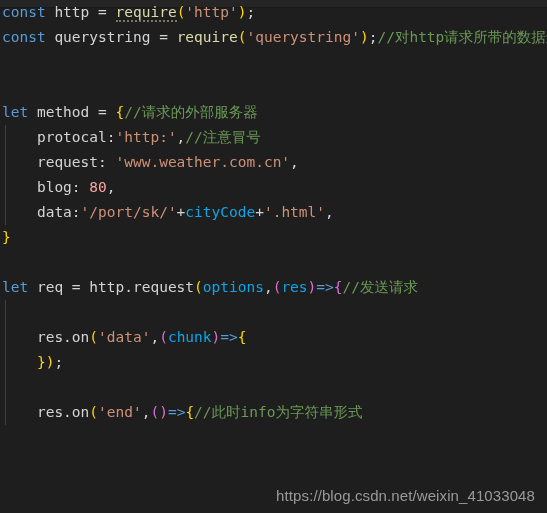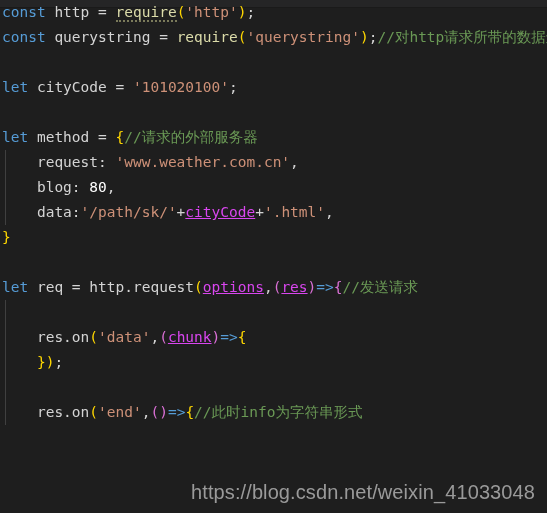--- a/index.html
+++ b/index.html
@@ -63,63 +63,63 @@
     background: #404040;
   }
   .guide.g1 { left: 5px; }
   .guide.g2 { left: 40px; }
 
   
   .kw       { color: #569cd6; }  
   .plain    { color: #d4d4d4; }  
   .fn       { color: #dcdcaa; }  
   .str      { color: #ce9178; }  
-  .num      { color: #ffffff; }  
+  .num      { color: #fca5a5; }  
   .com      { color: #6a9955; }  
-  .var      { color: #d946ef; text-decoration: underline; }  
+  .var      { color: #0ea5e9; }  
   .prop     { color: #d4d4d4; }  
   .br-gold  { color: #ffd700; }  
   .br-pink  { color: #da70d6; }  
   .arrow    { color: #569cd6; }
 
   
   .squiggle {
     border-bottom: 2px dotted #7a7a5a;
     padding-bottom: 0px;
   }
 
   
   #watermark {
     position: absolute;
     right: 12px;
     bottom: 9px;
     font-family: "Liberation Sans", sans-serif;
-    font-size: 20px;
+    font-size: 15px;
     color: #9a9a9a;
     letter-spacing: 0.1px;
     white-space: nowrap;
   }
 </style>
 </head>
 <body>
 
 <div id="editor">
 
   <div id="top-edge"></div>
 
   <div id="code-surface">
       <div class="code-line"><span class="kw">const</span><span class="plain"> </span><span class="plain">http</span><span class="plain"> = </span><span class="fn squiggle">require</span><span class="br-gold">(</span><span class="str">'http'</span><span class="br-gold">)</span><span class="plain">;</span></div>
       <div class="code-line"><span class="kw">const</span><span class="plain"> </span><span class="plain">querystring</span><span class="plain"> = </span><span class="fn">require</span><span class="br-gold">(</span><span class="str">'querystring'</span><span class="br-gold">)</span><span class="plain">;</span><span class="com">//对http请求所带的数据进行解析</span></div>
       <div class="code-line">&nbsp;</div>
-      <div class="code-line"><span class="kw">let</span><span class="plain"> cityCode = </span><span class="str">'101020100'</span><span class="plain">;</span></div>
       <div class="code-line">&nbsp;</div>
       <div class="code-line"><span class="kw">let</span><span class="plain"> method = </span><span class="br-gold">{</span><span class="com">//请求的外部服务器</span></div>
+      <div class="code-line"><span class="guide g1"></span><span class="prop">    protocal:</span><span class="str">'http:'</span><span class="plain">,</span><span class="com">//注意冒号</span></div>
       <div class="code-line"><span class="guide g1"></span><span class="prop">    request: </span><span class="str">'www.weather.com.cn'</span><span class="plain">,</span></div>
       <div class="code-line"><span class="guide g1"></span><span class="prop">    blog: </span><span class="num">80</span><span class="plain">,</span></div>
-      <div class="code-line"><span class="guide g1"></span><span class="prop">    data:</span><span class="str">'/path/sk/'</span><span class="plain">+</span><span class="var">cityCode</span><span class="plain">+</span><span class="str">'.html'</span><span class="plain">,</span></div>
+      <div class="code-line"><span class="guide g1"></span><span class="prop">    data:</span><span class="str">'/port/sk/'</span><span class="plain">+</span><span class="var">cityCode</span><span class="plain">+</span><span class="str">'.html'</span><span class="plain">,</span></div>
       <div class="code-line"><span class="br-gold">}</span></div>
       <div class="code-line">&nbsp;</div>
       <div class="code-line"><span class="kw">let</span><span class="plain"> req = </span><span class="plain">http</span><span class="plain">.request</span><span class="br-gold">(</span><span class="var">options</span><span class="plain">,</span><span class="br-pink">(</span><span class="var">res</span><span class="br-pink">)</span><span class="arrow">=&gt;</span><span class="br-pink">{</span><span class="com">//发送请求</span></div>
       <div class="code-line"><span class="guide g1"></span>&nbsp;</div>
       <div class="code-line"><span class="guide g1"></span><span class="plain">    res.on</span><span class="br-gold">(</span><span class="str">'data'</span><span class="plain">,</span><span class="br-pink">(</span><span class="var">chunk</span><span class="br-pink">)</span><span class="arrow">=&gt;</span><span class="br-gold">{</span></div>
       <div class="code-line"><span class="guide g1"></span><span class="plain">    </span><span class="br-gold">}</span><span class="br-gold">)</span><span class="plain">;</span></div>
       <div class="code-line"><span class="guide g1"></span>&nbsp;</div>
       <div class="code-line"><span class="guide g1"></span><span class="plain">    res.on</span><span class="br-gold">(</span><span class="str">'end'</span><span class="plain">,</span><span class="br-pink">()</span><span class="arrow">=&gt;</span><span class="br-gold">{</span><span class="com">//此时info为字符串形式</span></div>
     </div>
 

